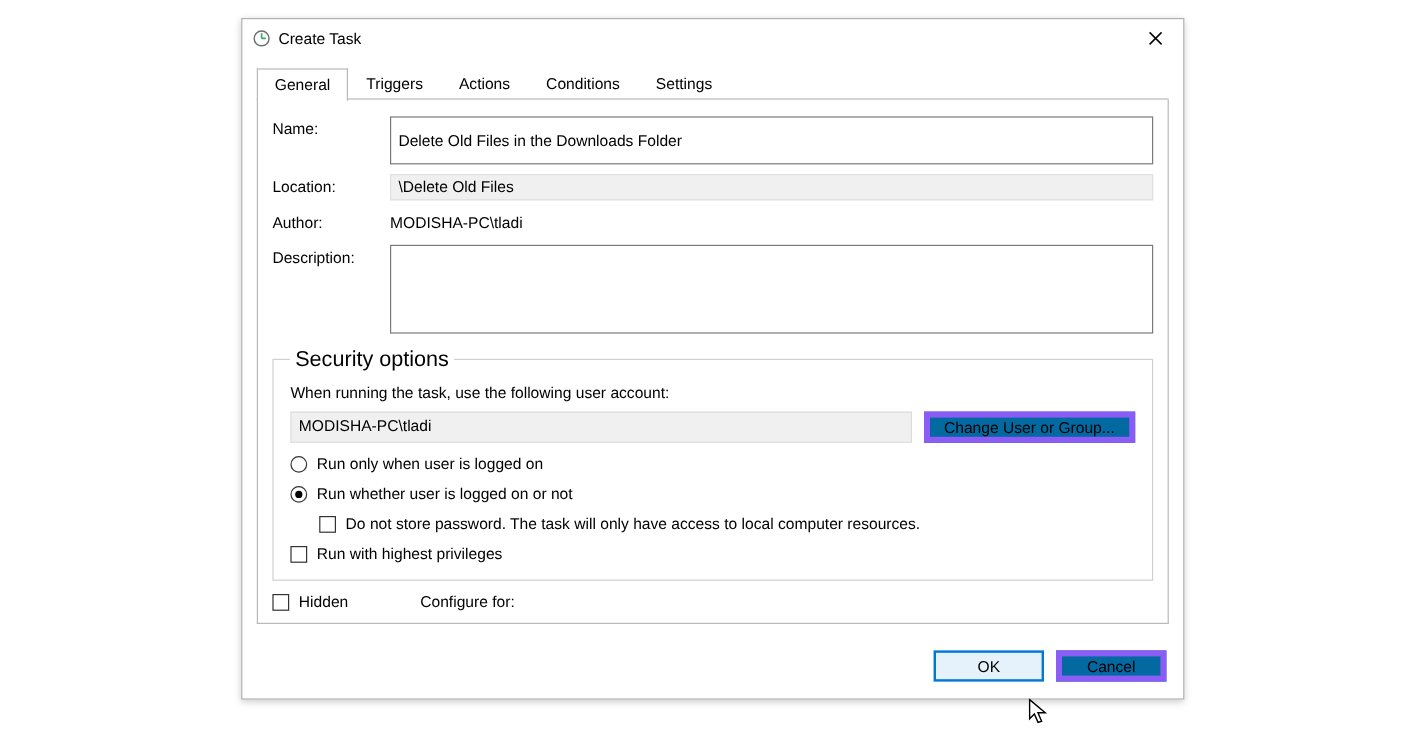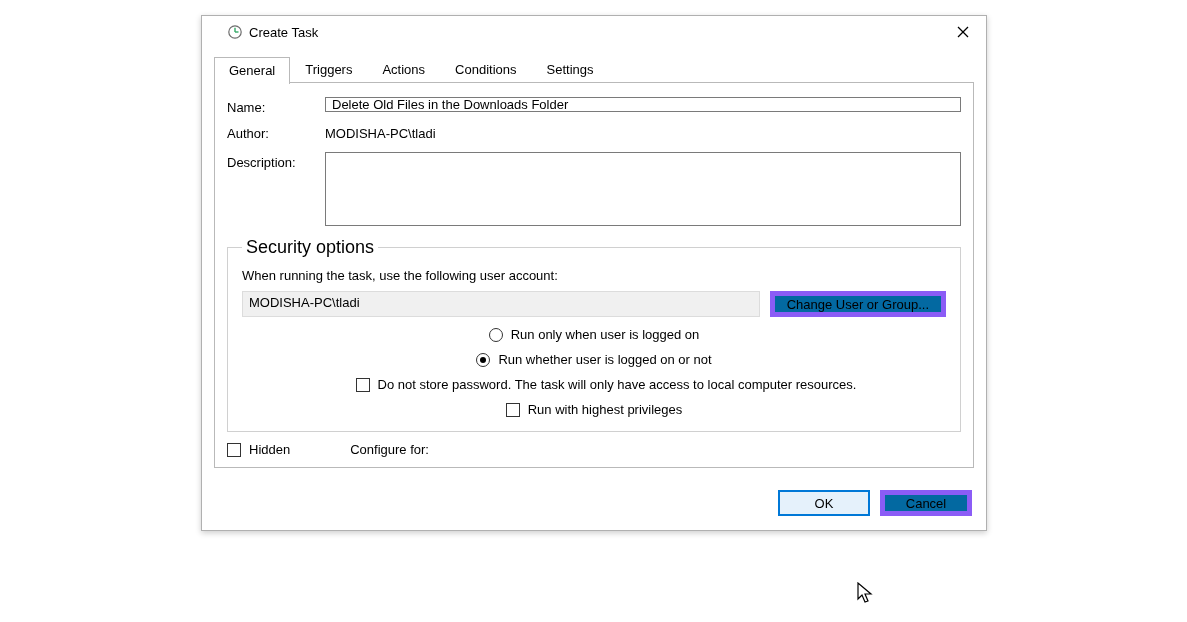--- a/index.html
+++ b/index.html
@@ -19,21 +19,21 @@
     top: 15px;
     width: 786px;
     background: #fff;
     border: 1px solid #b0b0b0;
     box-shadow: 0 2px 6px rgba(0,0,0,.2);
   }
   .titlebar {
     display: flex;
     align-items: center;
     height: 32px;
-    padding-left: 25px;
+    padding-left: 8px;
   }
   .titlebar-icon {
     width: 16px; height:16px;
     margin-right:6px;
     display:inline-flex;
     align-items:center;
     justify-content:center;
   }
   .titlebar-title { font-size:13px; }
   .titlebar-close {
@@ -81,21 +81,21 @@
     align-items:flex-start;
     margin-bottom:8px;
   }
   .row .lbl {
     width:98px;
     padding-top:3px;
   }
   .row .val { flex:1; }
   input[type=text].std {
     width:100%;
-    height:15px;
+    height:40px;
     border:1px solid #7a7a7a;
     background:#fff;
     padding:0 6px;
     font:inherit;
   }
   .readonly {
     width:100%;
     height:22px;
     background:#f0f0f0;
     border:1px solid #e0e0e0;
@@ -137,21 +137,20 @@
     height:26px;
     padding:0 12px;
     font:inherit;
     cursor:default;
   }
   .radio, .check {
     display:flex;
     align-items:center;
     gap:8px;
     margin-top:10px;
-    justify-content:center;
   }
   .radio-shape {
     width:14px;height:14px;border:1px solid #333;border-radius:50%;
     display:flex;align-items:center;justify-content:center;
     flex-shrink:0;
   }
   .radio-shape.sel::after{content:"";width:6px;height:6px;background:#000;border-radius:50%;}
   .check-shape {
     width:14px;height:14px;border:1px solid #333;
     display:flex;align-items:center;justify-content:center;
@@ -220,20 +219,26 @@
 
   <div class="tabbody">
 
     <div class="row">
       <div class="lbl">Name:</div>
       <div class="val">
         <input type="text" class="std" value="Delete Old Files in the Downloads Folder" style="">
       </div>
     </div>
 
+    <div class="row">
+      <div class="lbl">Location:</div>
+      <div class="val">
+        <div class="readonly">\Delete Old Files</div>
+      </div>
+    </div>
 
     <div class="row">
       <div class="lbl">Author:</div>
       <div class="val plain">MODISHA-PC\tladi</div>
     </div>
 
     <div class="row">
       <div class="lbl">Description:</div>
       <div class="val">
         <textarea class="std" style=""></textarea>

